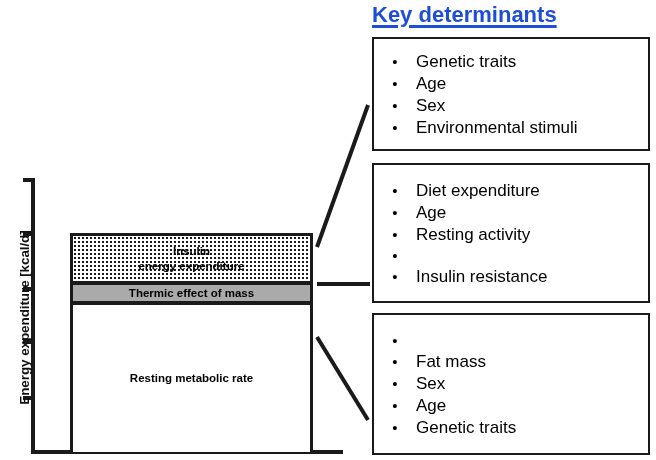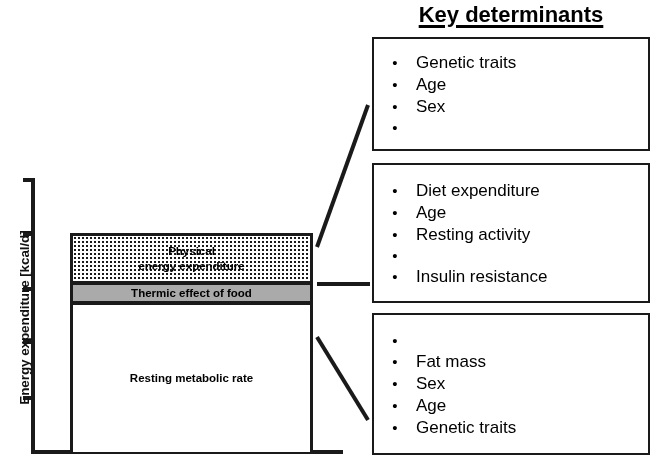--- a/index.html
+++ b/index.html
@@ -105,24 +105,24 @@
     display: block;
     padding: 0 4px;
   }
 
   
   .key-title {
     position: absolute;
     left: 372px;
     top: 2px;
     width: 278px;
-    text-align: center;
+    text-align: left;
     font-size: 22px;
     font-weight: bold;
-    color: #000000;
+    color: #1d4ed8;
     text-decoration: underline;
     text-underline-offset: 3px;
     text-decoration-thickness: 3px;
   }
 
   
   .det-box {
     position: absolute;
     left: 372px;
     width: 278px;
@@ -180,26 +180,26 @@
   <div class="y-tick" style="top:232px;"></div>
   <div class="y-tick" style="top:287px;"></div>
   <div class="y-tick" style="top:340px;"></div>
   <div class="y-tick" style="top:396px;"></div>
 
   <div class="y-axis-title">Energy expenditure [kcal/d]</div>
 
   <div class="bar">
     <div class="seg seg-aee">
       <span class="seg-label">
-        <span>Physical</span><br>
+        <span>Insulin</span><br>
         <span>energy expenditure</span>
       </span>
     </div>
     <div class="seg seg-tef">
-      <span class="seg-label">Thermic effect of food</span>
+      <span class="seg-label">Thermic effect of mass</span>
     </div>
     <div class="seg seg-rmr">
       <span class="seg-label">Resting metabolic rate</span>
     </div>
   </div>
 
   <svg class="connector-svg" viewBox="0 0 656 460" xmlns="http://www.w3.org/2000/svg">
     <line x1="317" y1="284" x2="370" y2="284" stroke="#1a1a1a" stroke-width="4"></line>
     <line x1="317" y1="247" x2="368" y2="105" stroke="#1a1a1a" stroke-width="4"></line>
     <line x1="317" y1="337" x2="368" y2="420" stroke="#1a1a1a" stroke-width="4"></line>
@@ -215,20 +215,21 @@
     <div class="det-item">
       <span class="det-bullet">•</span>
       <span class="det-text">Age</span>
     </div>
     <div class="det-item">
       <span class="det-bullet">•</span>
       <span class="det-text">Sex</span>
     </div>
     <div class="det-item">
       <span class="det-bullet">•</span>
+      <span class="det-text">Environmental stimuli</span>
     </div>
   </div>
 
   <div class="det-box det-box-2">
     <div class="det-item">
       <span class="det-bullet">•</span>
       <span class="det-text">Diet expenditure</span>
     </div>
     <div class="det-item">
       <span class="det-bullet">•</span>

